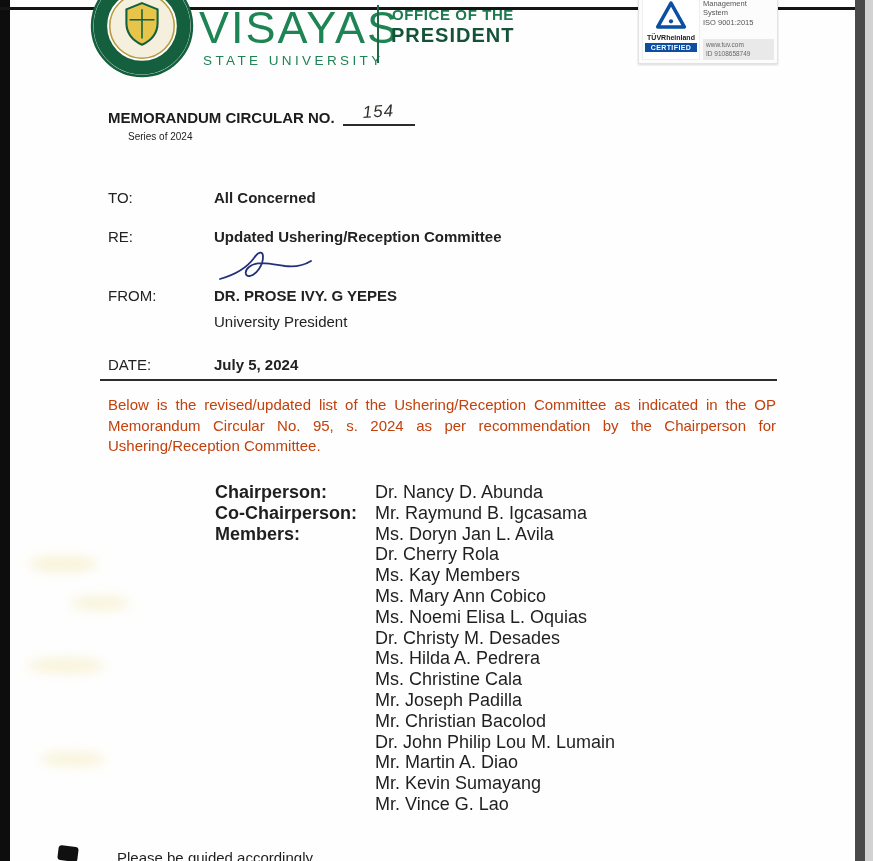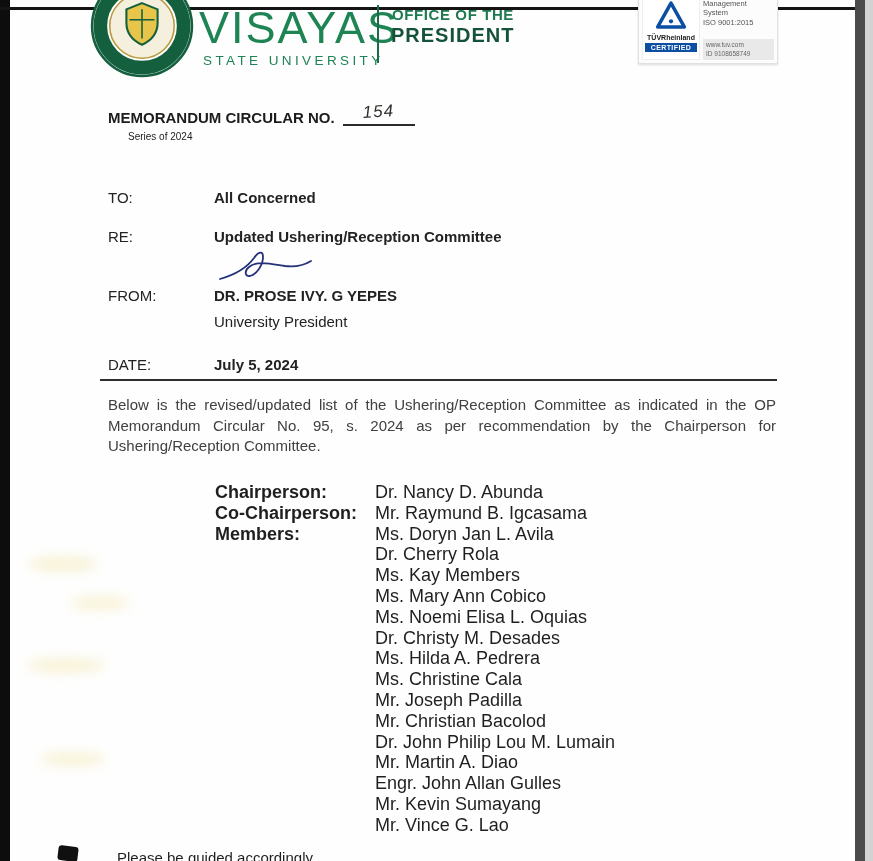--- a/index.html
+++ b/index.html
@@ -55,21 +55,21 @@
   .f-sub{position:absolute;left:214px;font-size:15px;font-weight:400;margin-top:7px;}
   .row-to{top:189px;}
   .row-re{top:228px;}
   .row-from{top:287px;}
   .row-from-sub{top:306px;}
   .row-date{top:344px;margin-top:12px;}
   .signature{position:absolute;left:216px;top:247px;z-index:2;}
 
   .rule{position:absolute;left:100px;top:379px;width:677px;height:2px;background:#2d2d2d;}
 
-  .body-par{position:absolute;left:108px;top:395px;width:668px;font-size:15px;line-height:1.37;text-align:justify;color:#404040;}
+  .body-par{position:absolute;left:108px;top:395px;width:668px;font-size:15px;line-height:1.37;text-align:justify;color:#c2410c;}
 
   .committee{position:absolute;left:215px;top:482px;font-size:18px;line-height:20.8px;color:#1f1f1f;}
   .crow{display:flex;}
   .clabel{width:160px;font-weight:700;}
   .cvalue{font-weight:400;white-space:nowrap;}
 
   .closing{position:absolute;left:117px;top:849px;font-size:15px;color:#1f1f1f;}
 </style>
 </head>
 <body>
@@ -208,24 +208,20 @@
     <div class="crow">
         <span class="clabel"></span>
         <span class="cvalue">Dr. John Philip Lou M. Lumain</span>
       </div>
     <div class="crow">
         <span class="clabel"></span>
         <span class="cvalue">Mr. Martin A. Diao</span>
       </div>
     <div class="crow">
         <span class="clabel"></span>
-        <span class="cvalue">Engr. John Allan Gulles</span>
-      </div>
-    <div class="crow">
-        <span class="clabel"></span>
         <span class="cvalue">Mr. Kevin Sumayang</span>
       </div>
     <div class="crow">
         <span class="clabel"></span>
         <span class="cvalue">Mr. Vince G. Lao</span>
       </div>
   </div>
 
   <div class="closing">Please be guided accordingly.</div>
 

